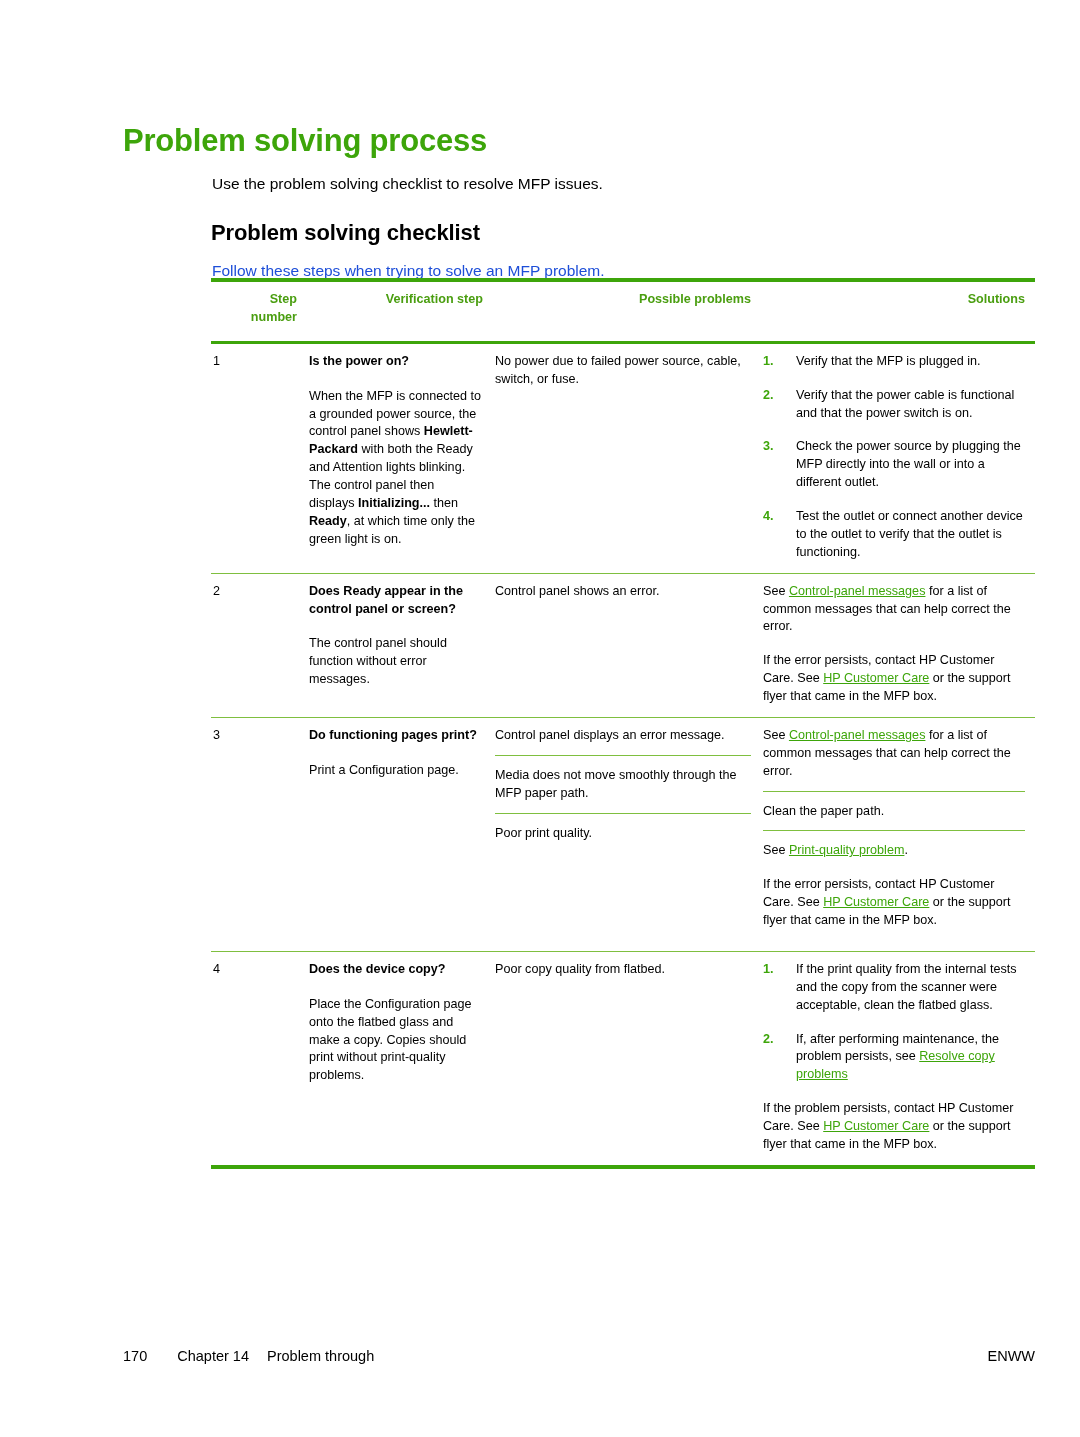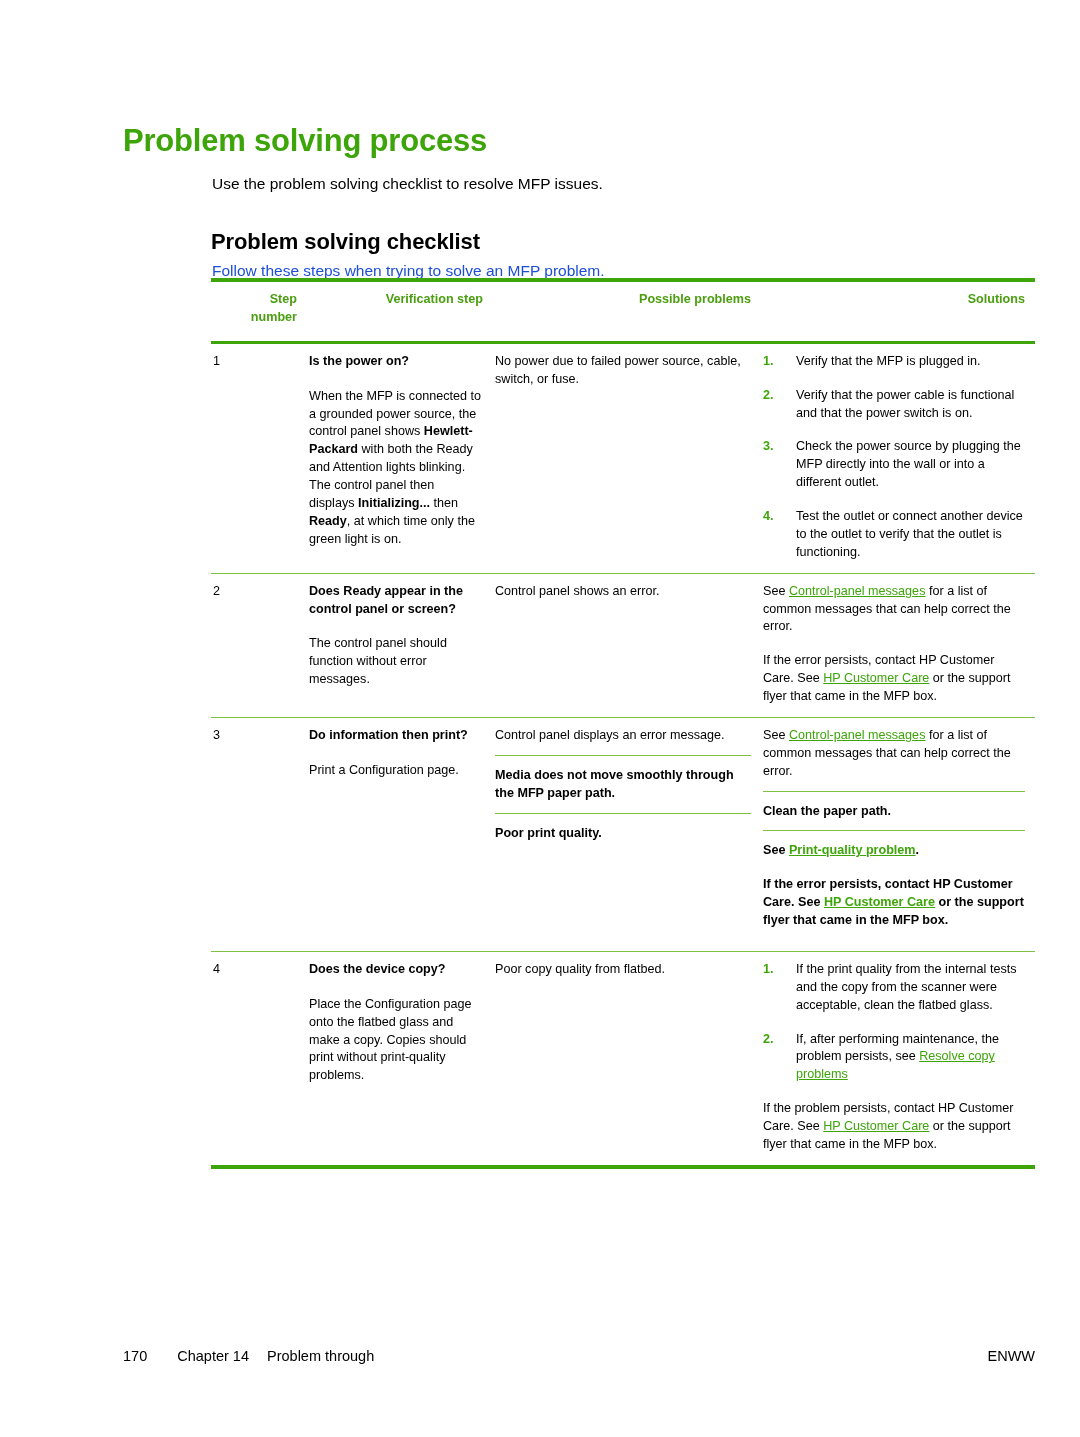--- a/index.html
+++ b/index.html
@@ -38,21 +38,21 @@
     position: absolute;
     left: 167px;
     top: 158px;
     font-size: 15.5px;
     line-height: 1.35;
     color: #000;
   }
   .h2 {
     position: absolute;
     left: 166px;
-    top: 211px;
+    top: 202px;
     font-size: 22px;
     font-weight: bold;
     color: #000;
     letter-spacing: -0.1px;
   }
   .lead {
     position: absolute;
     left: 167px;
     top: 245px;
     font-size: 15.5px;
@@ -105,21 +105,20 @@
   .desc { display: block; margin-top: 17px; }
   b, strong { font-weight: bold; }
 
   
   .subrow {
     padding: 0 0 10px 0;
   }
   .subrow + .subrow {
     border-top: 1.5px solid #7FBF3F;
     padding-top: 11px;
-    font-weight: bold;
   }
   td.nopad-sub { padding-right: 10px; }
 
   
   ol.sol {
     list-style: none;
     margin: 0;
     padding: 0;
   }
   ol.sol > li {
@@ -214,21 +213,21 @@
             </td>
             <td><span>Control panel shows an error.</span></td>
             <td>
               <p class="para"><span>See </span><a class="lnk" href="#">Control-panel messages</a><span> for a list of common messages that can help correct the error.</span></p>
               <p class="para"><span>If the error persists, contact HP Customer Care. See </span><a class="lnk" href="#">HP Customer Care</a><span> or the support flyer that came in the MFP box.</span></p>
             </td>
           </tr>
           <tr class="datarow">
             <td><span class="stepnum">3</span></td>
             <td>
-              <span class="q">Do information then print?</span>
+              <span class="q">Do functioning pages print?</span>
               <span class="desc">Print a Configuration page.</span>
             </td>
             <td class="nopad-sub">
               <div class="subrow"><span>Control panel displays an error message.</span></div>
               <div class="subrow"><span>Media does not move smoothly through the MFP paper path.</span></div>
               <div class="subrow"><span>Poor print quality.</span></div>
             </td>
             <td class="nopad-sub">
               <div class="subrow">
                 <p class="para"><span>See </span><a class="lnk" href="#">Control-panel messages</a><span> for a list of common messages that can help correct the error.</span></p>

